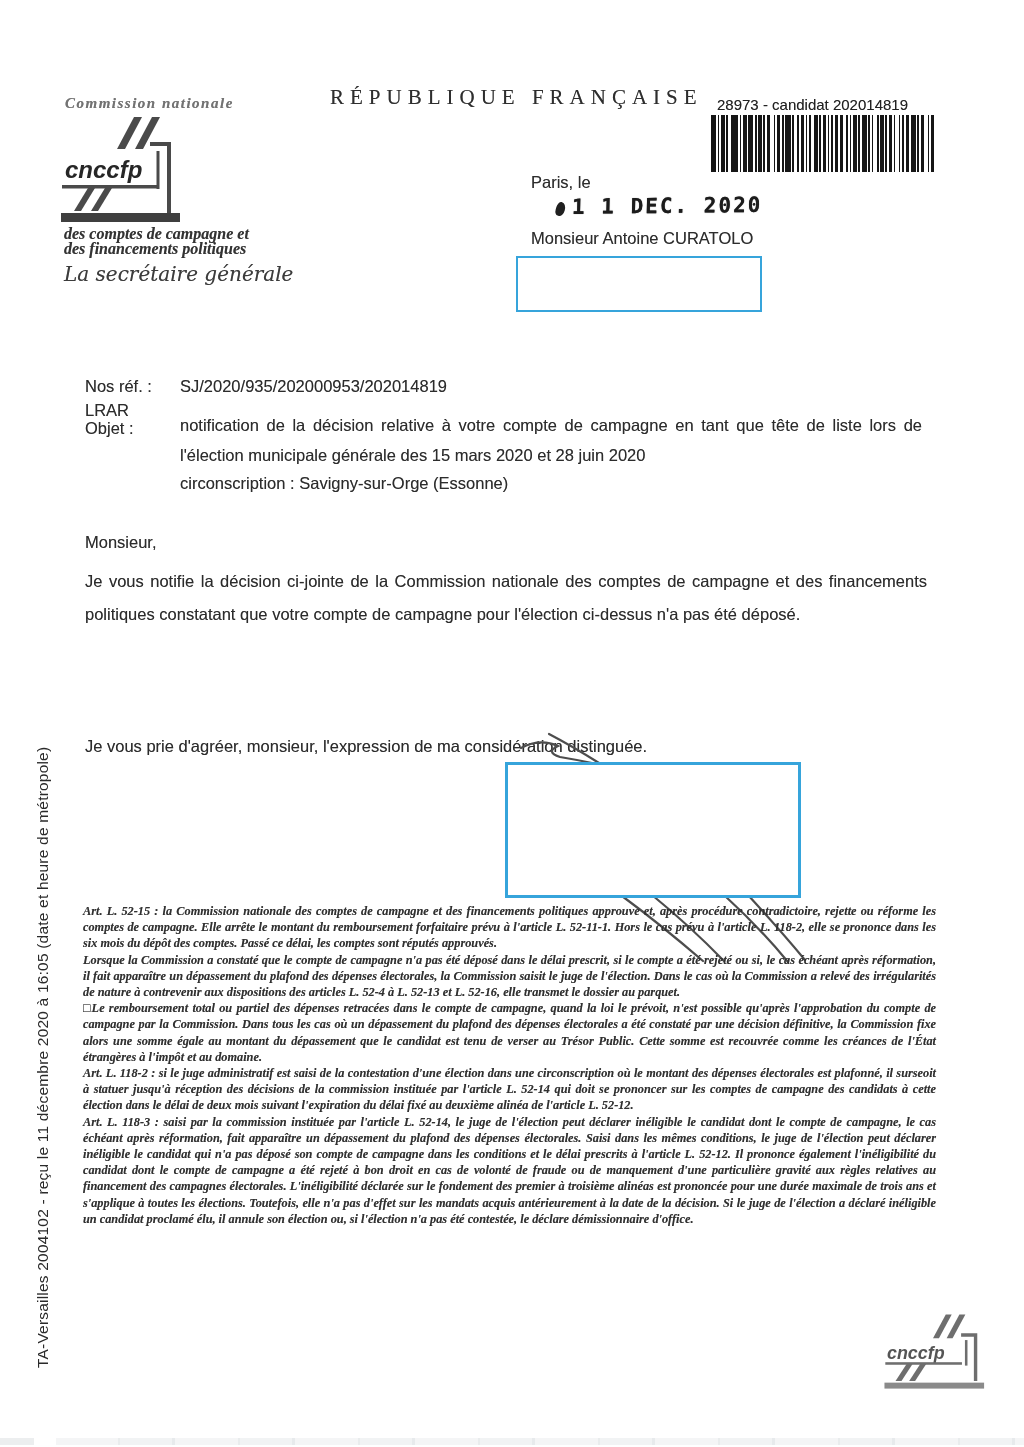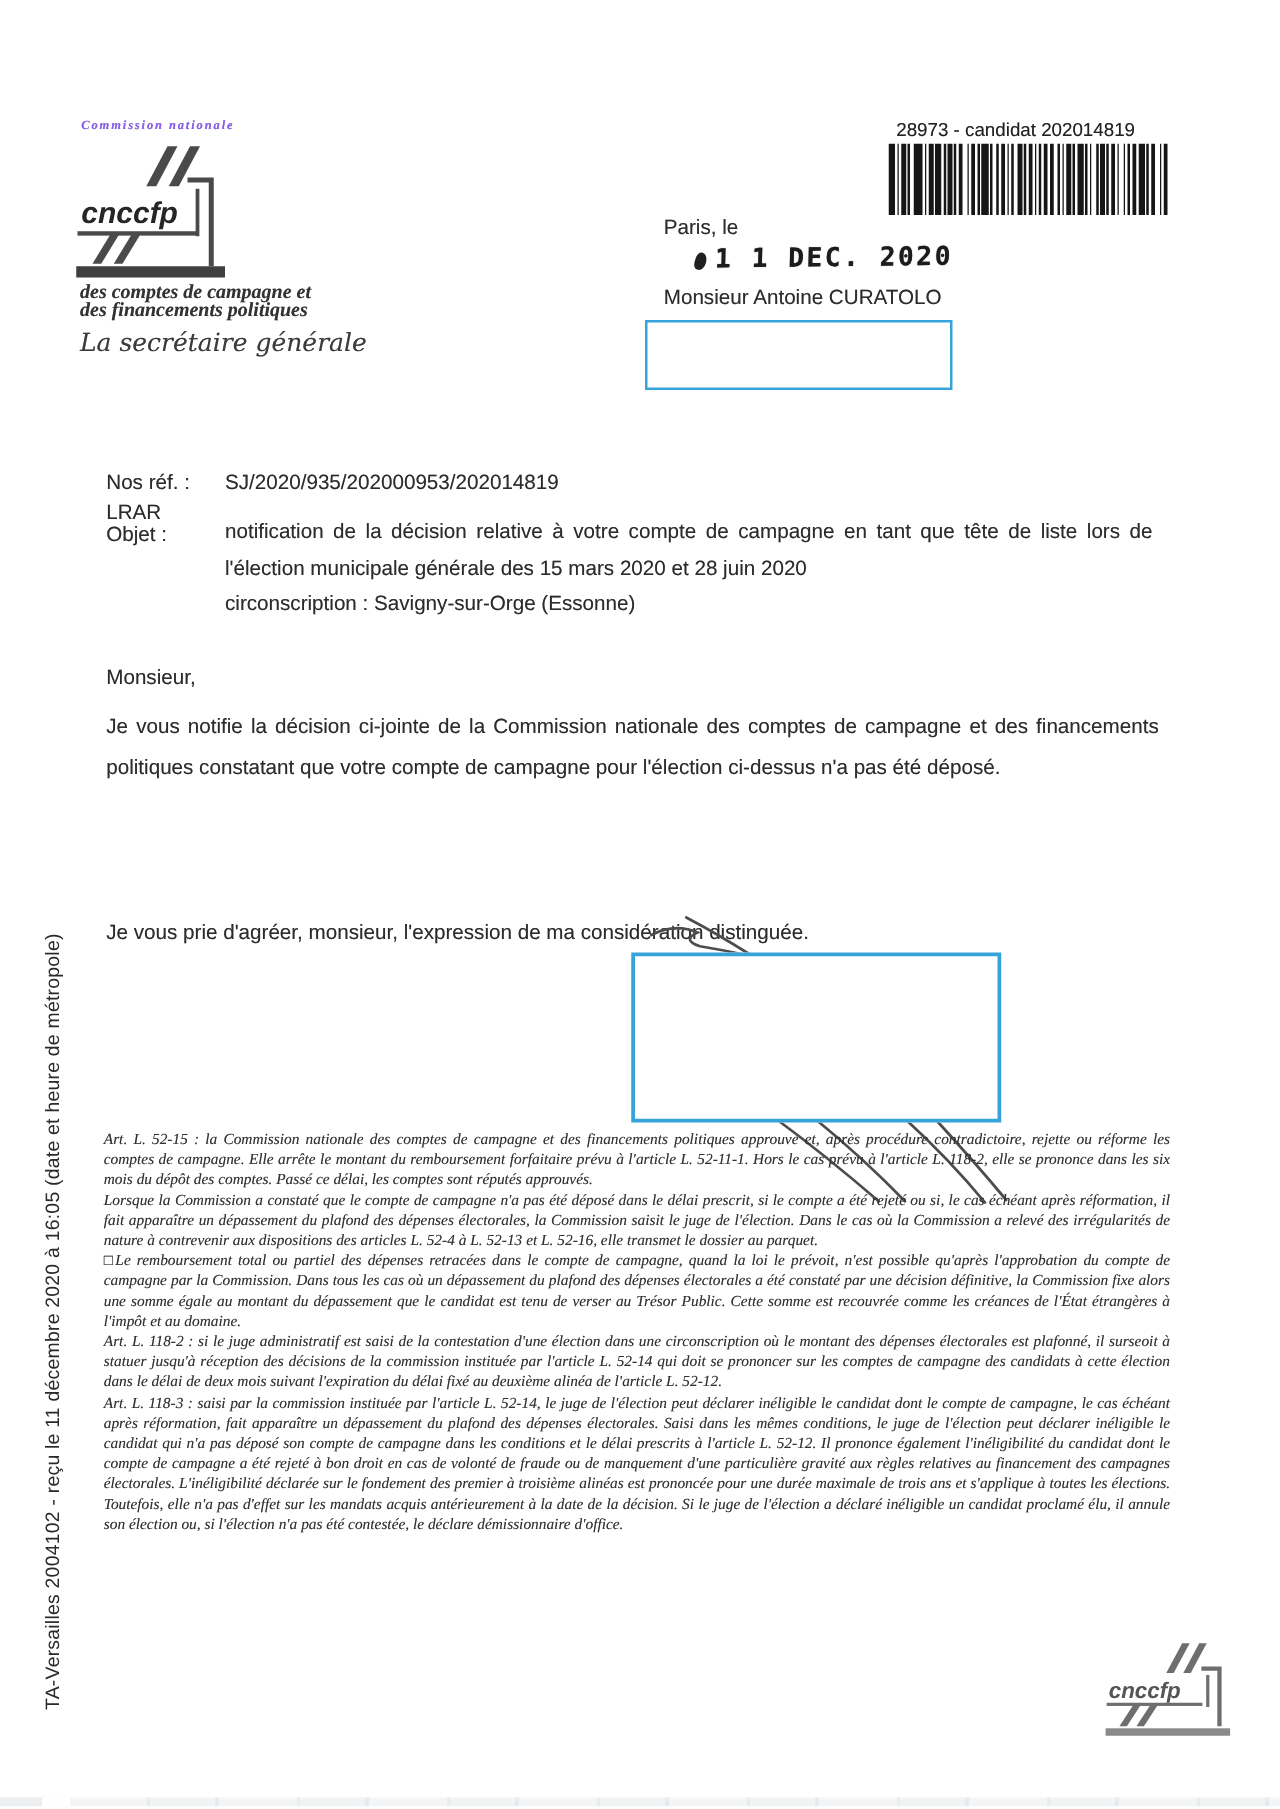--- a/index.html
+++ b/index.html
@@ -3,21 +3,21 @@
 <meta charset="utf-8">
 <style>
   html,body{margin:0;padding:0;background:#ffffff;}
   .page{position:relative;width:1024px;height:1447px;background:#fff;overflow:hidden;
         font-family:"Liberation Sans",sans-serif;color:#2b2b2b;}
   .abs{position:absolute;}
   .scan{text-shadow:0 0 .5px rgba(40,40,40,.45);}
 
   
   .commission-label{font-family:"Liberation Serif",serif;font-style:italic;font-weight:bold;
-        font-size:10px;letter-spacing:1.5px;color:#8b5cf6;}
+        font-size:15px;letter-spacing:1.5px;color:#737373;}
   .logo-sub{font-family:"Liberation Serif",serif;font-style:italic;font-weight:bold;
         font-size:16px;line-height:15px;color:#333;}
   .secretaire{font-family:"DejaVu Serif",serif;font-style:italic;font-size:20px;color:#3c3c3c;}
   .republique{font-family:"Liberation Serif",serif;font-size:21px;letter-spacing:6px;color:#2e2e2e;}
 
   
   .barcode-label{font-size:15px;color:#222;}
   .barcode{display:flex;align-items:stretch;height:57px;}
   .barcode .b{background:#161616;height:100%;}
   .barcode .g{background:transparent;height:100%;}
@@ -29,21 +29,21 @@
   .stamp-blob{display:inline-block;width:9px;height:14px;background:#202020;border-radius:45% 55% 50% 40%;
         transform:rotate(14deg);margin-right:7px;vertical-align:-2px;}
 
   .redaction{border:2.5px solid #36a4db;background:#fff;}
 
   .refblock,.bodytext{font-size:16.5px;line-height:30px;color:#2c2c2c;}
   .just{text-align:justify;}
 
   .fineprint{font-family:"Liberation Serif",serif;font-style:italic;font-size:12.3px;
         line-height:16.2px;color:#313131;text-align:justify;}
-  .fineprint p{margin:0;}
+  .fineprint p{margin:0;font-weight:bold;}
 
   .footer-org{font-family:"Liberation Serif",serif;font-style:italic;font-size:16.5px;color:#2e2e2e;}
   .footer-line{font-size:14.5px;color:#2d2d2d;}
   .footer-page{font-size:14.5px;color:#2d2d2d;}
 
   .margin-note{font-size:15.5px;color:#2a2a2a;transform-origin:0 0;transform:rotate(-90deg);
         white-space:nowrap;letter-spacing:.2px;}
 
   .logo-acronym{font-family:"Liberation Sans",sans-serif;font-weight:bold;font-style:italic;}
 
@@ -69,20 +69,21 @@
     <rect x="4" y="82" width="95" height="3.5" fill="#4a4a4a"></rect>
     <polygon points="16,108 30,85 37,85 23,108" fill="#4a4a4a"></polygon>
     <polygon points="33,108 47,85 54,85 40,108" fill="#4a4a4a"></polygon>
     <rect x="3" y="110" width="119" height="9" fill="#3f3f3f"></rect>
   </svg>
 
   <div class="abs logo-sub scan" style="left:64px;top:226px;">des comptes de campagne et</div>
   <div class="abs logo-sub scan" style="left:64px;top:241px;">des financements politiques</div>
   <div class="abs secretaire scan" style="left:64px;top:262px;">La secrétaire générale</div>
 
+  <div class="abs republique scan" style="left:330px;top:85px;">RÉPUBLIQUE FRANÇAISE</div>
 
   <div class="abs barcode-label scan" style="left:717px;top:96px;">28973 - candidat 202014819</div>
   <div class="abs barcode" style="left:711px;top:115px;width:232px;">
       <div class="b" style="width: 5.1px;"></div>
       <div class="g" style="width: 1.7px;"></div>
       <div class="b" style="width: 1.7px;"></div>
       <div class="g" style="width: 1.7px;"></div>
       <div class="b" style="width: 3.4px;"></div>
       <div class="g" style="width: 1.7px;"></div>
       <div class="b" style="width: 1.7px;"></div>

